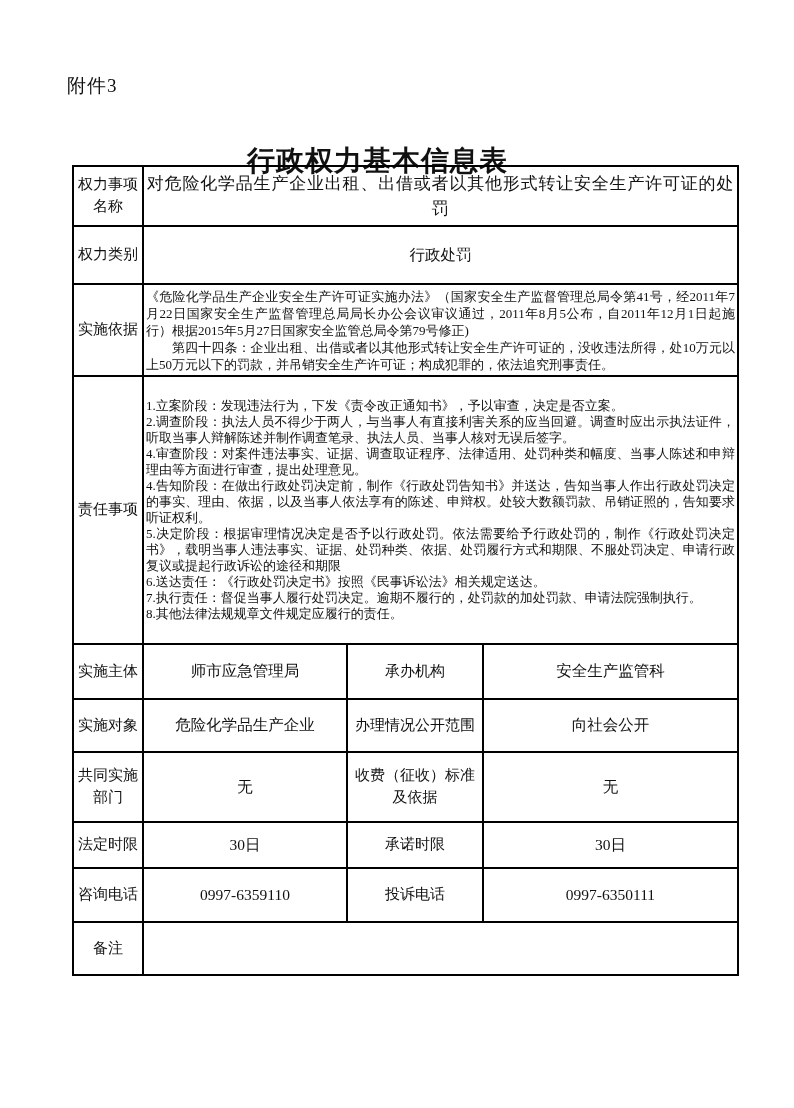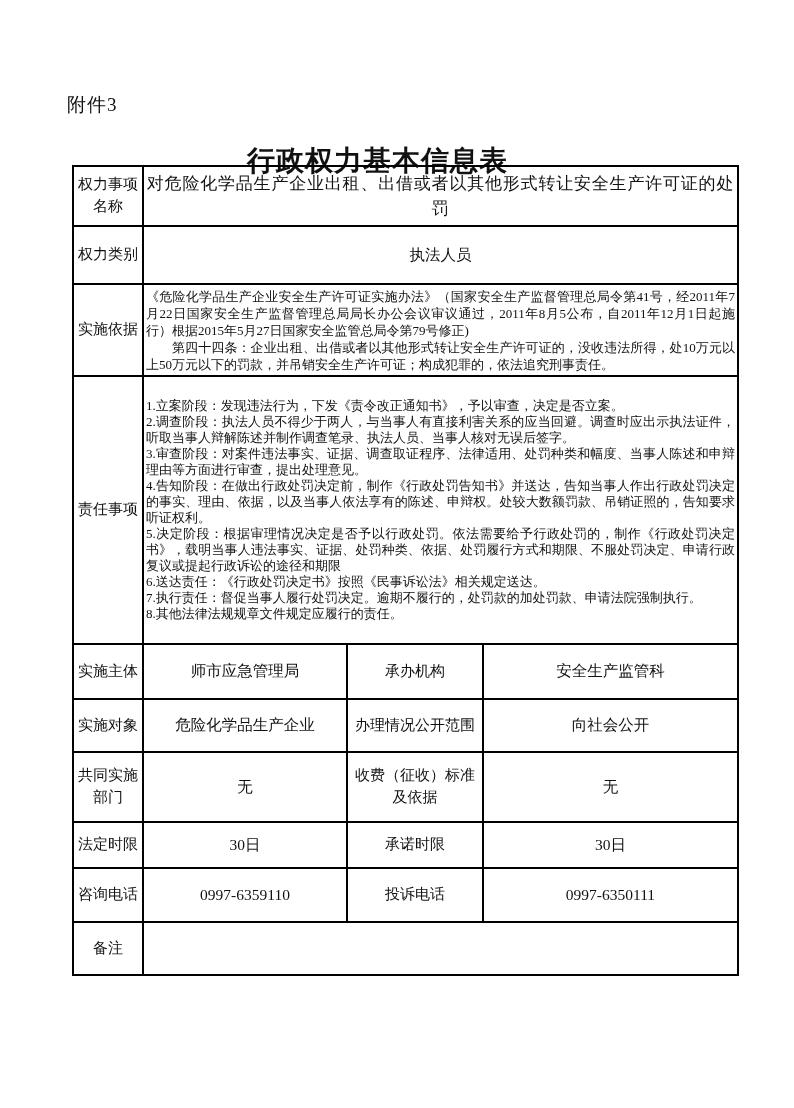--- a/index.html
+++ b/index.html
@@ -11,21 +11,21 @@
     width: 794px;
     height: 1108px;
     position: relative;
     font-family: "Liberation Serif", "DejaVu Serif", serif;
     color: #111111;
     overflow: hidden;
   }
   .attachment {
     position: absolute;
     left: 67px;
-    top: 92px;
+    top: 73px;
     font-size: 19px;
     letter-spacing: 1px;
   }
   .doc-title {
     position: absolute;
     left: 45px;
     top: 114px;
     width: 665px;
     text-align: center;
     font-size: 28px;
@@ -111,37 +111,37 @@
   </colgroup>
 
   <tbody>
       <tr class="r1">
     <th class="lab">权力事项名称</th>
     <td class="bigval" colspan="3">对危险化学品生产企业出租、出借或者以其他形式转让安全生产许可证的处罚</td>
   </tr>
 
   <tr class="r2">
     <th class="lab">权力类别</th>
-    <td class="val" colspan="3">执法人员</td>
+    <td class="val" colspan="3">行政处罚</td>
   </tr>
 
   <tr class="r3">
     <th class="lab">实施依据</th>
     <td class="small-text" colspan="3">
       <div class="para1">《危险化学品生产企业安全生产许可证实施办法》（国家安全生产监督管理总局令第41号，经2011年7月22日国家安全生产监督管理总局局长办公会议审议通过，2011年8月5公布，自2011年12月1日起施行）根据2015年5月27日国家安全监管总局令第79号修正)</div>
       <div class="para2">第四十四条：企业出租、出借或者以其他形式转让安全生产许可证的，没收违法所得，处10万元以上50万元以下的罚款，并吊销安全生产许可证；构成犯罪的，依法追究刑事责任。</div>
     </td>
   </tr>
 
   <tr class="r4">
     <th class="lab">责任事项</th>
     <td class="duties" colspan="3">
       <div>1.立案阶段：发现违法行为，下发《责令改正通知书》，予以审查，决定是否立案。</div>
       <div>2.调查阶段：执法人员不得少于两人，与当事人有直接利害关系的应当回避。调查时应出示执法证件，听取当事人辩解陈述并制作调查笔录、执法人员、当事人核对无误后签字。</div>
-      <div>3.审查阶段：对案件违法事实、证据、调查取证程序、法律适用、处罚种类和幅度、当事人陈述和申辩理由等方面进行审查，提出处理意见。</div>
+      <div>4.审查阶段：对案件违法事实、证据、调查取证程序、法律适用、处罚种类和幅度、当事人陈述和申辩理由等方面进行审查，提出处理意见。</div>
       <div>4.告知阶段：在做出行政处罚决定前，制作《行政处罚告知书》并送达，告知当事人作出行政处罚决定的事实、理由、依据，以及当事人依法享有的陈述、申辩权。处较大数额罚款、吊销证照的，告知要求听证权利。</div>
       <div>5.决定阶段：根据审理情况决定是否予以行政处罚。依法需要给予行政处罚的，制作《行政处罚决定书》，载明当事人违法事实、证据、处罚种类、依据、处罚履行方式和期限、不服处罚决定、申请行政复议或提起行政诉讼的途径和期限</div>
       <div>6.送达责任：《行政处罚决定书》按照《民事诉讼法》相关规定送达。</div>
       <div>7.执行责任：督促当事人履行处罚决定。逾期不履行的，处罚款的加处罚款、申请法院强制执行。</div>
       <div>8.其他法律法规规章文件规定应履行的责任。</div>
     </td>
   </tr>
 
   <tr class="r5">
     <th class="lab">实施主体</th>

